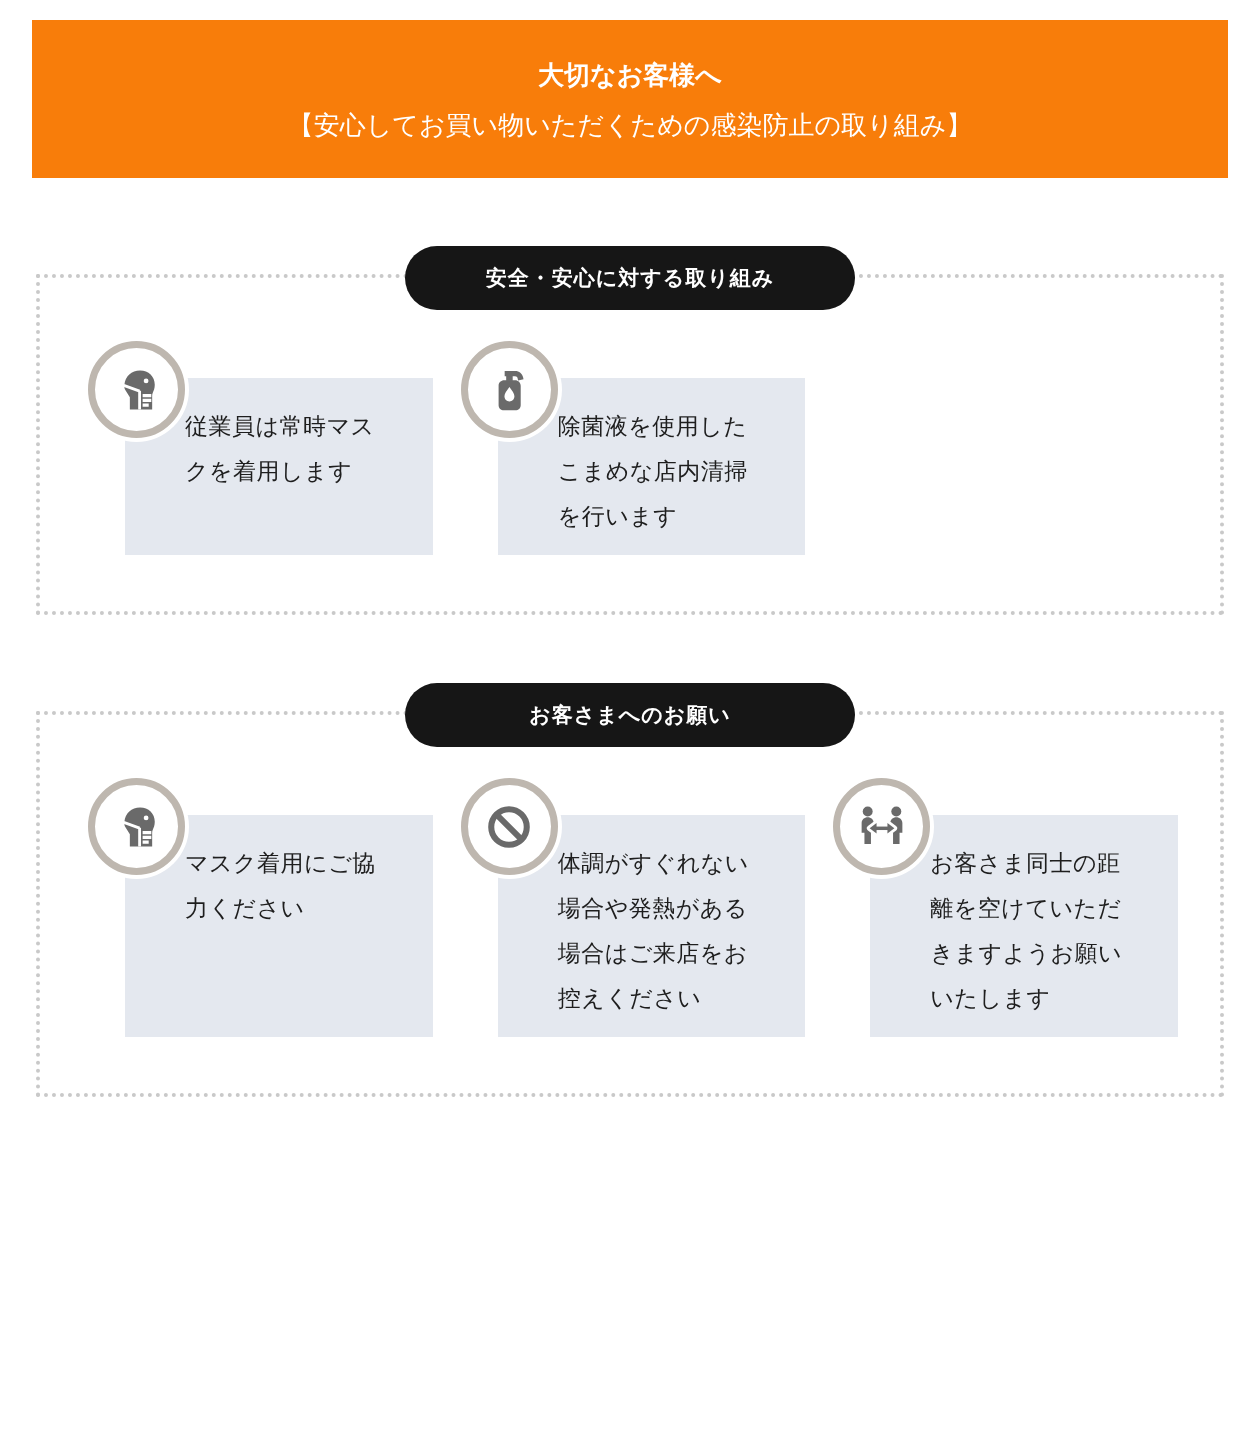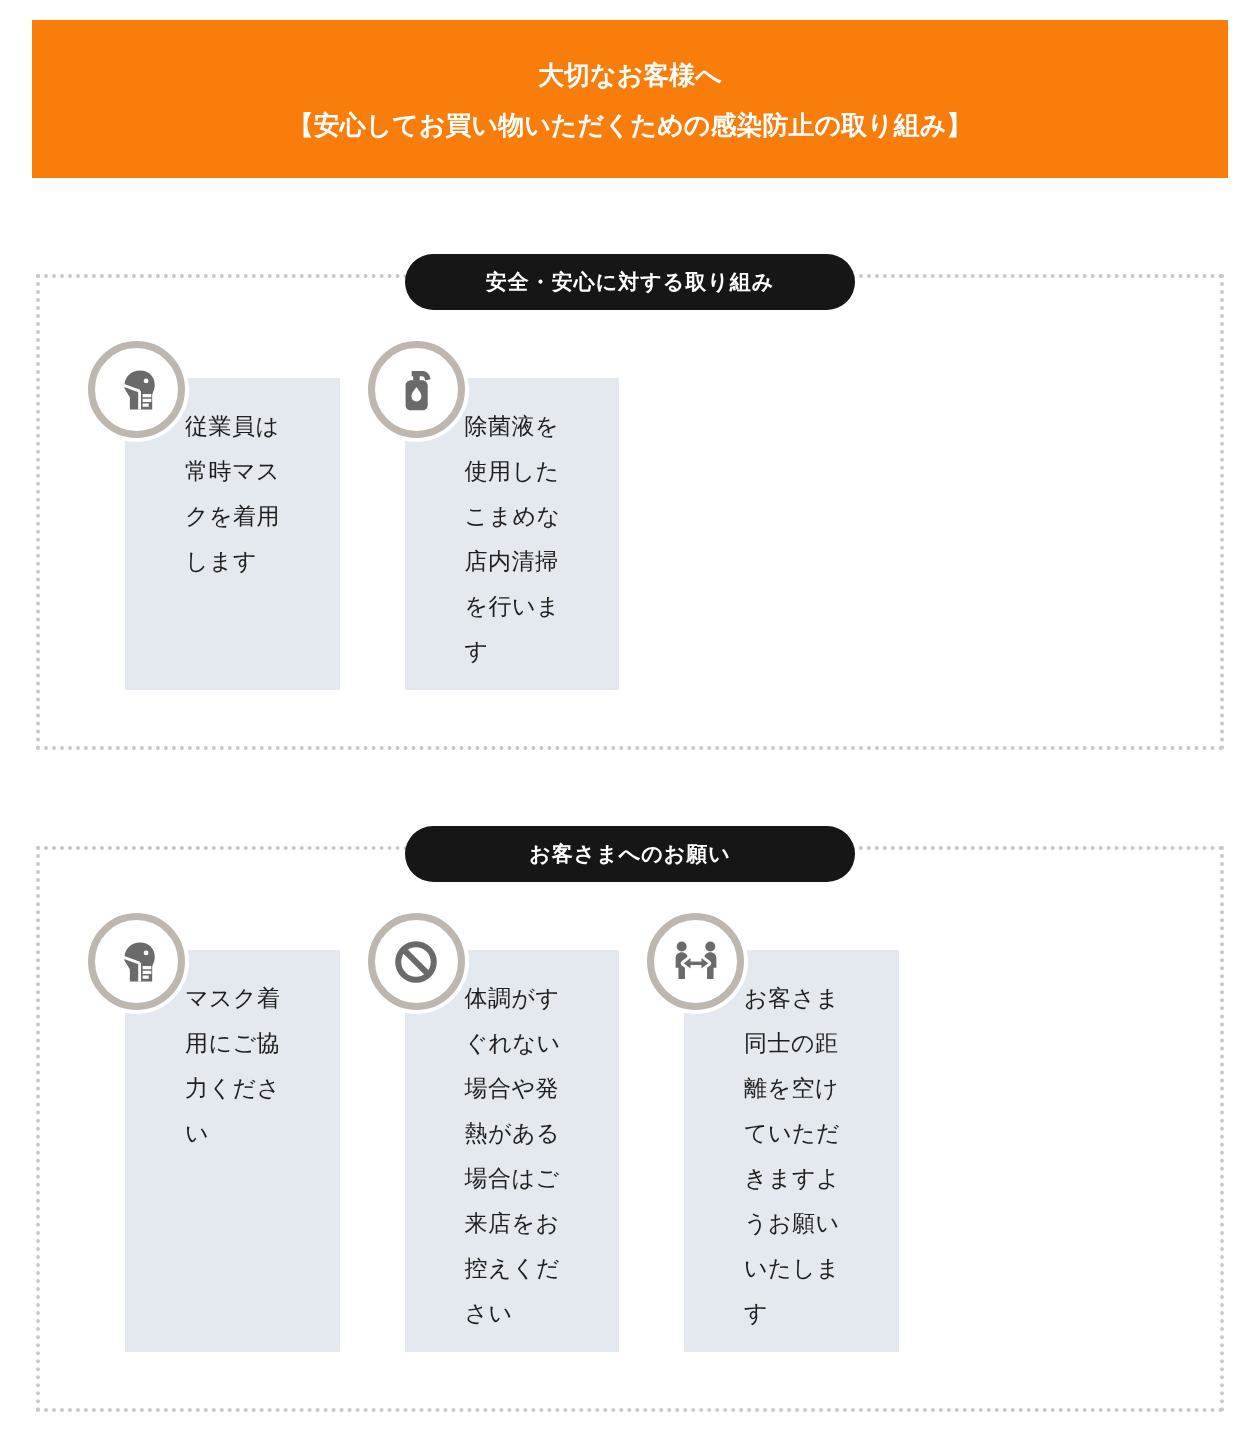--- a/index.html
+++ b/index.html
@@ -27,54 +27,53 @@
     text-align:center;
     padding:42px 20px 40px;
   }
   .banner-title{
     font-size:26px;
     font-weight:bold;
     line-height:1;
   }
   .banner-subtitle{
     font-size:26px;
-    font-weight:bold;
+    font-weight:normal;
     line-height:1;
     margin-top:24px;
   }
   .notice-section{
     position:relative;
     margin:96px 36px 0;
     border:4px dotted var(--border-dot);
     padding:100px 42px 56px 85px;
   }
   .notice-section:last-of-type{margin-bottom:26px;font-family:Liberation Serif, serif;}
   .section-pill{
     position:absolute;
     top:-32px;
     left:50%;
     transform:translateX(-50%);
     background:var(--pill-black);
     color:#ffffff;
-    height:56px;
+    height:64px;
     min-width:450px;
     padding:8px 44px;
     border-radius:32px;
     display:flex;
     align-items:center;
     justify-content:center;
     font-size:21px;
     font-weight:bold;
     letter-spacing:1px;
     white-space:nowrap;
-    margin-top:8px;
   }
   .items-grid{
     display:grid;
-    grid-template-columns:1fr 1fr 1fr 1fr;
+    grid-template-columns:1fr 1fr 1fr;
     column-gap:65px;
     row-gap:78px;
   }
   .item{
     position:relative;
     display:flex;
   }
   .card{
     flex:1;
     background:var(--card-bg);

